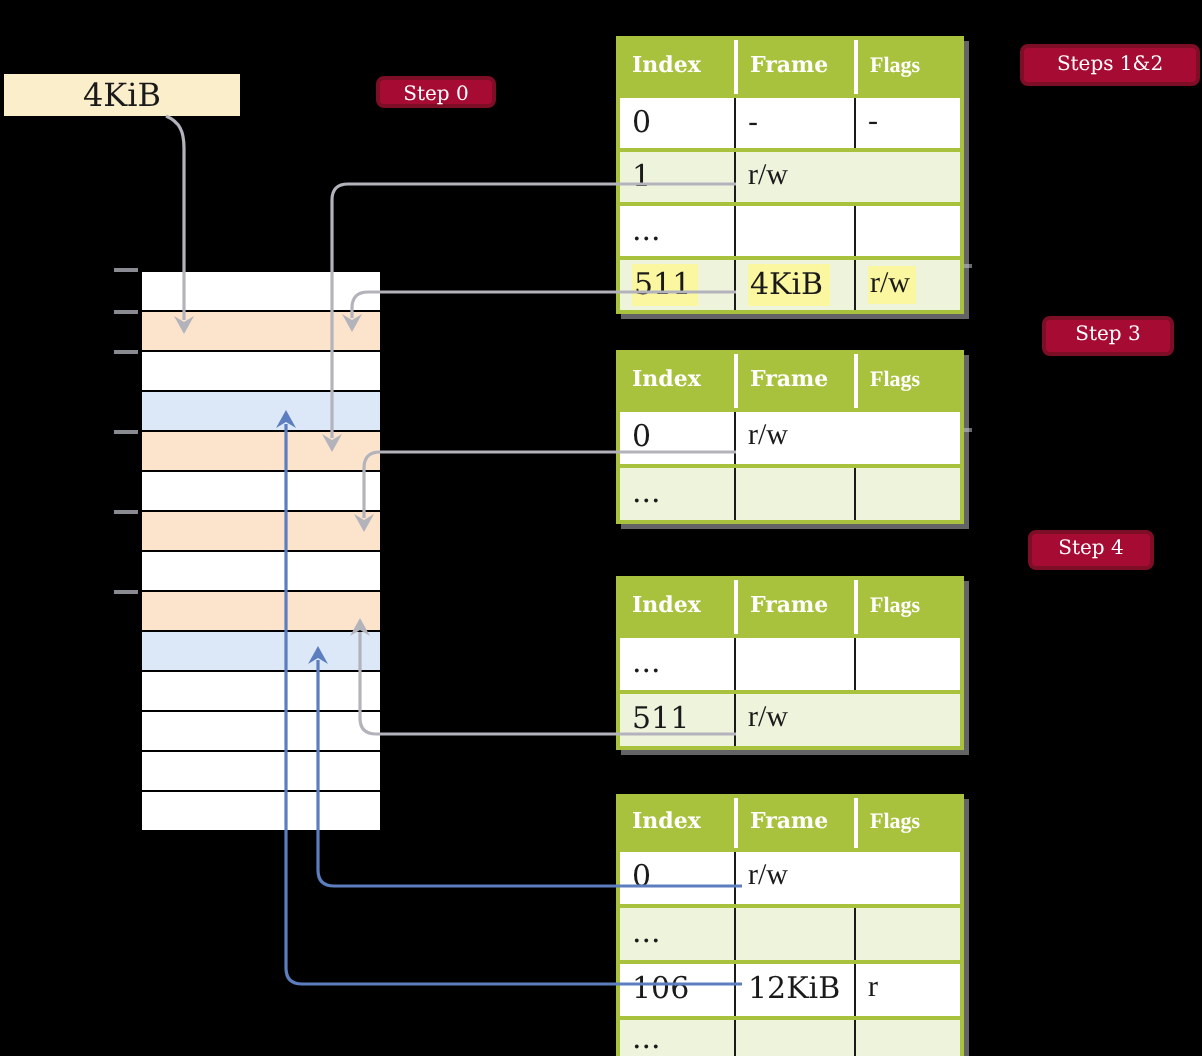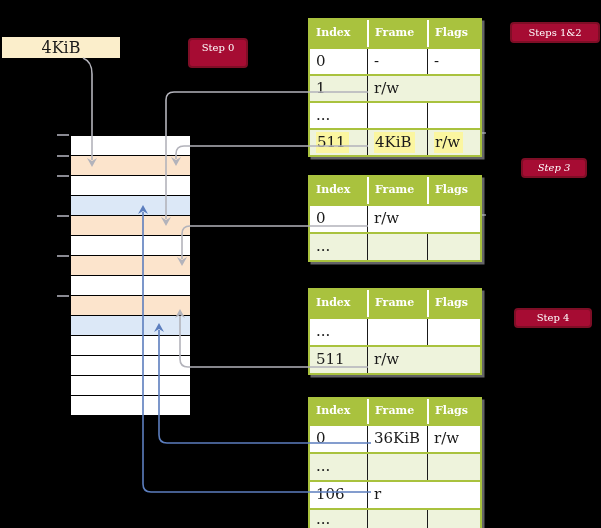--- a/index.html
+++ b/index.html
@@ -14,24 +14,24 @@
     background:var(--label-box-bg);color:#1a1a1a;
     text-align:center;line-height:21px;font-size:16px;
   }
   
   .badge{
     position:absolute;box-sizing:border-box;
     background:var(--badge-bg);border:2px solid var(--badge-border);
     border-radius:4px;color:var(--badge-text);
     font-size:10px;text-align:center;
   }
-  .badge-step0 {left:188px;top:38px; width:60px;height:30px;line-height:16px;}
+  .badge-step0 {left:188px;top:38px; width:60px;height:16px;line-height:16px;}
   .badge-steps12{left:510px;top:22px; width:90px;height:21px;line-height:17px;}
-  .badge-step3 {left:521px;top:158px;width:66px;height:20px;line-height:16px;font-style:italic;}
-  .badge-step4 {left:514px;top:265px;width:78px;height:20px;line-height:16px;margin-top:43px;}
+  .badge-step3 {left:521px;top:158px;width:66px;height:20px;line-height:16px;}
+  .badge-step4 {left:514px;top:265px;width:63px;height:20px;line-height:16px;}
   
   .memcol{
     position:absolute;left:70px;top:135px;width:121px;
     box-sizing:border-box;border:1px solid #000;background:#fff;
   }
   .mem-row{height:20px;border-bottom:1px solid #000;box-sizing:border-box;}
   .mem-row:last-child{border-bottom:none;height:19px;}
   .mem-row[data-fill="white"] {background:var(--mem-white);}
   .mem-row[data-fill="orange"]{background:var(--mem-orange);}
   .mem-row[data-fill="blue"]  {background:var(--mem-blue);}
@@ -45,21 +45,21 @@
     font-size:15px;color:#1a1a1a;
   }
   .t1{top:18px;} .t2{top:175px;} .t3{top:288px;} .t4{top:397px;}
   .prow{display:flex;border-top:2px solid var(--table-border);}
   .prow.hdr{border-top:none;background:var(--table-header-bg);color:#fff;
             font-weight:bold;font-size:11px;}
   .hh27{height:27px;line-height:26px;} .hh25{height:25px;line-height:24px;}
   .rh25{height:25px;line-height:24px;} .rh26{height:26px;line-height:25px;}
   .rh21{height:21px;line-height:19px;}
   .prow>div{box-sizing:border-box;padding-left:6px;overflow:hidden;white-space:nowrap;}
-  .c1{width:57px;} .c2{width:60px;} .c3{width:53px;}
+  .c1{width:57px;} .c2{width:60px;} .c3{width:53px;font-family:Liberation Serif, serif;}
   .prow.hdr .c2,.prow.hdr .c3{border-left:2px solid #fff;}
   .prow:not(.hdr) .c2,.prow:not(.hdr) .c3{border-left:1px solid #1a1a1a;}
   .prow[data-bg="white"]{background:var(--table-row-white);}
   .prow[data-bg="green"]{background:var(--table-row-green);}
   .hl{background:var(--highlight-yellow);padding:1px 3px 2px 1px;}
   
   #arrows{position:absolute;left:0;top:0;pointer-events:none;}
   .ln-gray{stroke:var(--arrow-gray);stroke-width:1.6;fill:none;}
   .ln-blue{stroke:var(--arrow-blue);stroke-width:1.6;fill:none;}
   .ah-gray{fill:var(--arrow-gray);stroke:none;}
@@ -166,30 +166,30 @@
   </div>
 
   <div class="ptable t4">
     <div class="prow hdr hh25">
       <div class="c1">Index</div>
       <div class="c2">Frame</div>
       <div class="c3">Flags</div>
     </div>
     <div class="prow rh26" data-bg="white">
       <div class="c1">0</div>
-      <div class="c2">36KiB</div>
       <div class="c3">r/w</div>
     </div>
     <div class="prow rh26" data-bg="green">
       <div class="c1">...</div>
       <div class="c2"></div>
       <div class="c3"></div>
     </div>
     <div class="prow rh26" data-bg="white">
       <div class="c1">106</div>
+      <div class="c2">12KiB</div>
       <div class="c3">r</div>
     </div>
     <div class="prow rh21" data-bg="green">
       <div class="c1">...</div>
       <div class="c2"></div>
       <div class="c3"></div>
     </div>
   </div>
 
   <svg id="arrows" width="601" height="528" viewBox="0 0 601 528">

